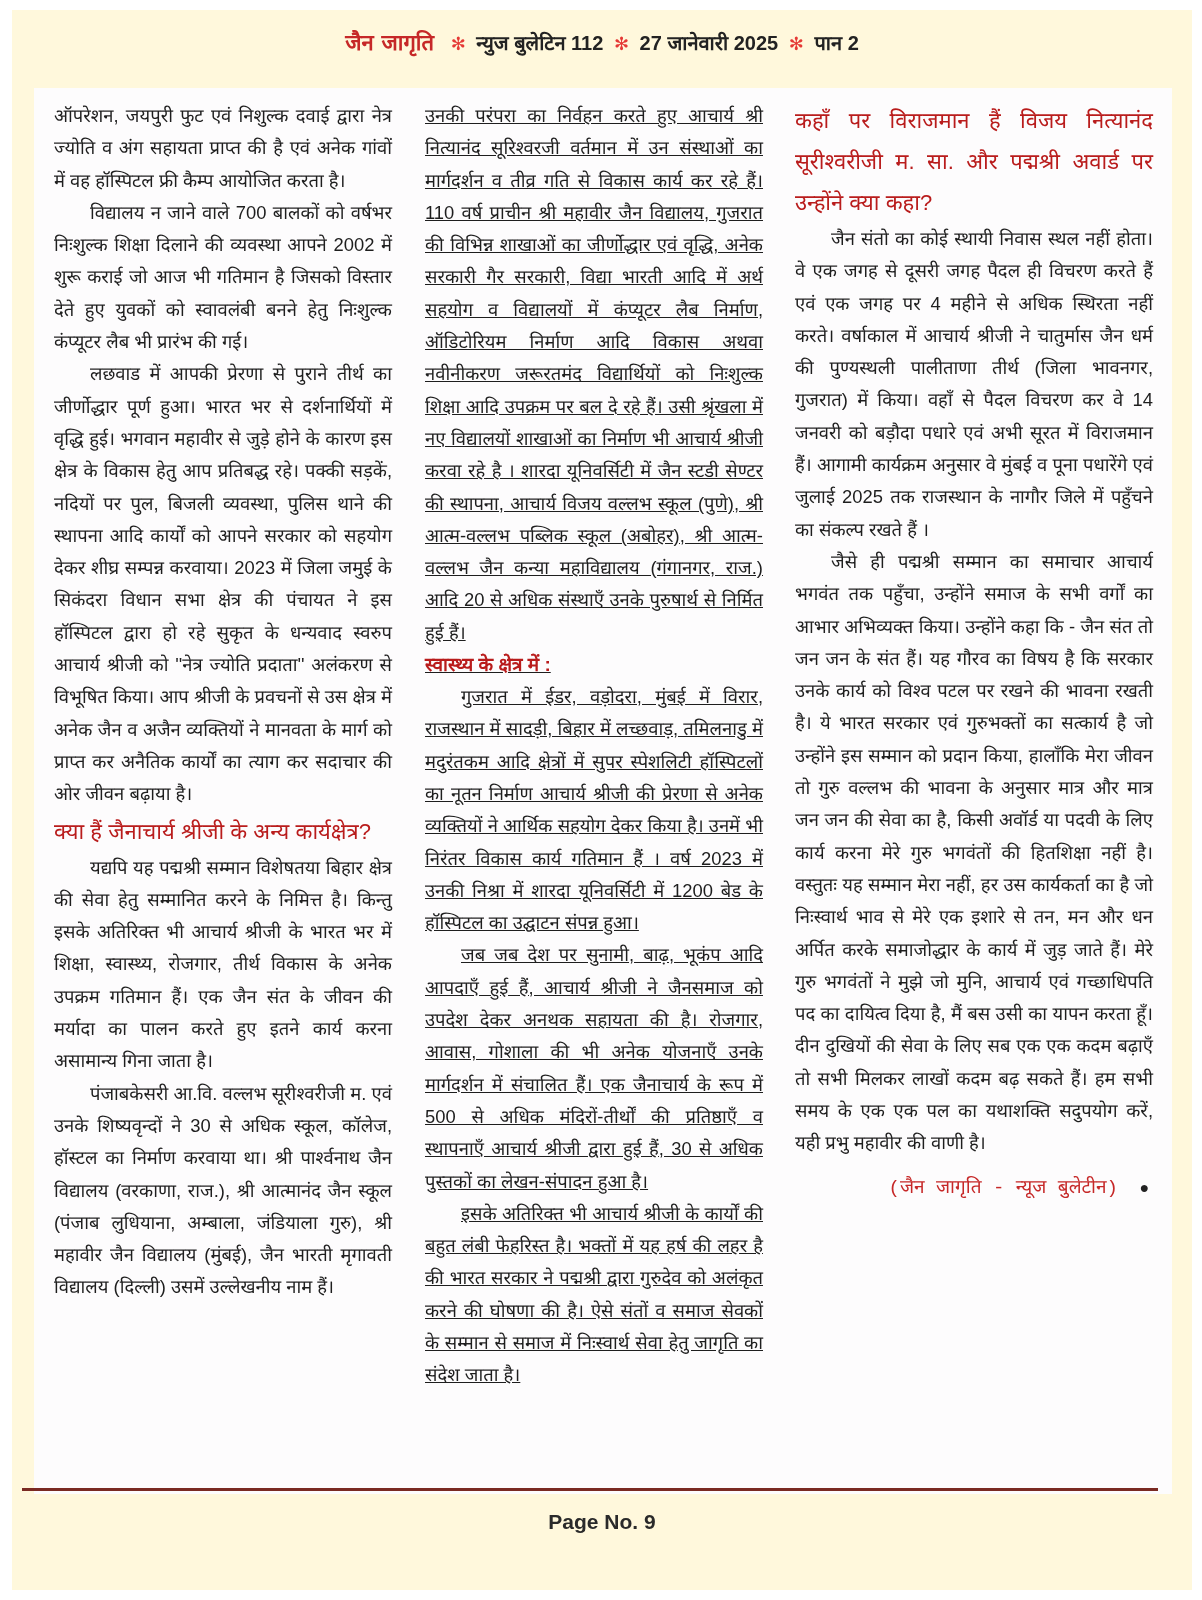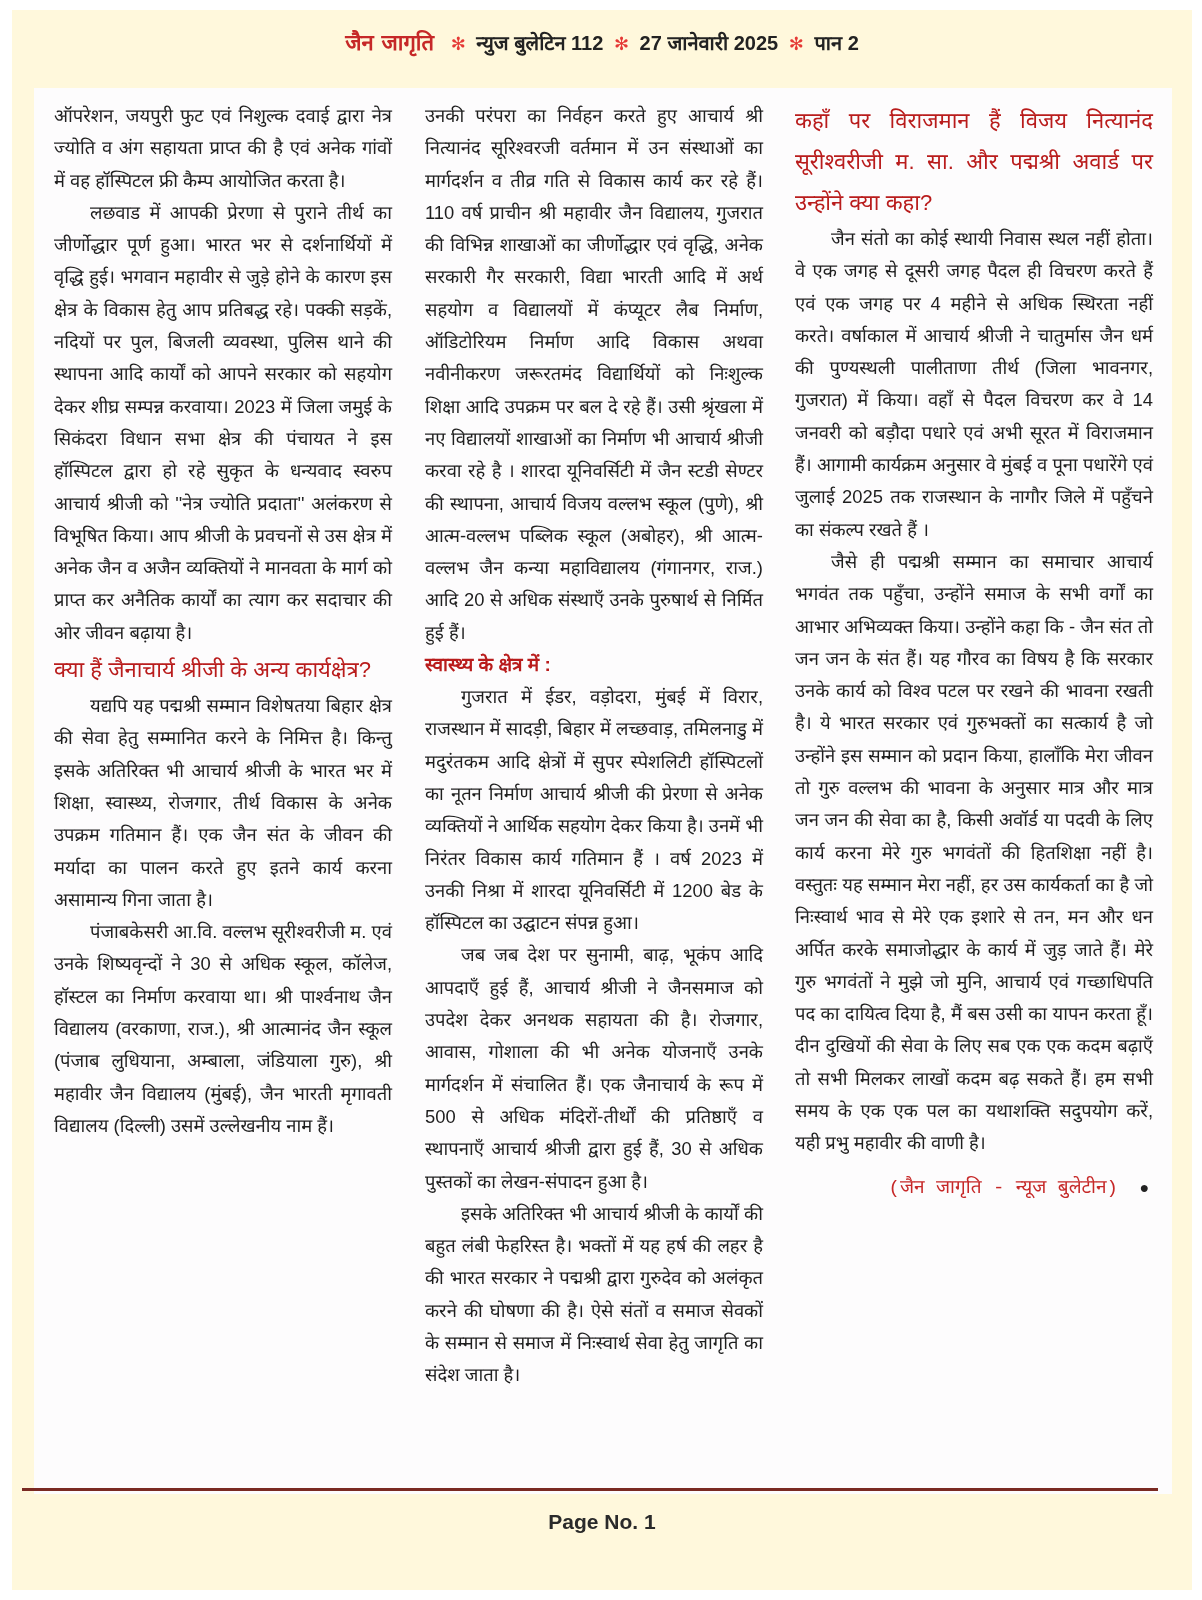--- a/index.html
+++ b/index.html
@@ -23,21 +23,21 @@
   .masthead .star { color: #e53935; margin: 0 5px; font-size: 18px; }
   .panel {
     position: absolute; left: 22px; top: 78px; width: 1138px; height: 1406px;
     background: #fdfcfd;
   }
   .col {
     position: absolute; top: 12px; font-size: 18.4px; line-height: 32.3px;
     text-align: justify; color: #1e1e1e;
   }
   .col1 { left: 20px; width: 338px; }
-  .col2 { left: 391px; width: 338px; }
+  .col2 { left: 391px; width: 338px; text-decoration: underline; }
   .col3 { left: 761px; width: 358px; }
   .col p { margin: 0; text-indent: 0; }
   .col p.ind { text-indent: 36px; }
   .col p.hd { color: #b91c1c; font-size: 21px; line-height: 38px; font-weight: normal; text-align: justify; }
   .col p.hd.big { font-size: 22px; line-height: 41px; }
   .col p.hd.sub { font-size: 19px; font-weight: bold; line-height: 32px; }
   .credit {
     text-align: right; color: #c62828; font-size: 19px; margin-top: 12px; padding-right: 4px; font-family: Liberation Mono, monospace;
   }
   .credit .dot { color: #222; font-size: 16px; margin-left: 10px; }
@@ -61,20 +61,21 @@
     <span class="star">✻</span>
     <span>27 जानेवारी 2025</span>
     <span class="star">✻</span>
     <span>पान 2</span>
   </div>
 
   <div class="panel">
 
     <div class="col col1">
       <p>ऑपरेशन, जयपुरी फुट एवं निशुल्क दवाई द्वारा नेत्र ज्योति व अंग सहायता प्राप्त की है एवं अनेक गांवों में वह हॉस्पिटल फ्री कैम्प आयोजित करता है।</p>
+      <p class="ind">विद्यालय न जाने वाले 700 बालकों को वर्षभर निःशुल्क शिक्षा दिलाने की व्यवस्था आपने 2002 में शुरू कराई जो आज भी गतिमान है जिसको विस्तार देते हुए युवकों को स्वावलंबी बनने हेतु निःशुल्क कंप्यूटर लैब भी प्रारंभ की गई।</p>
       <p class="ind">लछवाड में आपकी प्रेरणा से पुराने तीर्थ का जीर्णोद्धार पूर्ण हुआ। भारत भर से दर्शनार्थियों में वृद्धि हुई। भगवान महावीर से जुड़े होने के कारण इस क्षेत्र के विकास हेतु आप प्रतिबद्ध रहे। पक्की सड़कें, नदियों पर पुल, बिजली व्यवस्था, पुलिस थाने की स्थापना आदि कार्यों को आपने सरकार को सहयोग देकर शीघ्र सम्पन्न करवाया। 2023 में जिला जमुई के सिकंदरा विधान सभा क्षेत्र की पंचायत ने इस हॉस्पिटल द्वारा हो रहे सुकृत के धन्यवाद स्वरुप आचार्य श्रीजी को ''नेत्र ज्योति प्रदाता'' अलंकरण से विभूषित किया। आप श्रीजी के प्रवचनों से उस क्षेत्र में अनेक जैन व अजैन व्यक्तियों ने मानवता के मार्ग को प्राप्त कर अनैतिक कार्यों का त्याग कर सदाचार की ओर जीवन बढ़ाया है।</p>
       <p class="hd big">क्या हैं जैनाचार्य श्रीजी के अन्य कार्यक्षेत्र?</p>
       <p class="ind">यद्यपि यह पद्मश्री सम्मान विशेषतया बिहार क्षेत्र की सेवा हेतु सम्मानित करने के निमित्त है। किन्तु इसके अतिरिक्त भी आचार्य श्रीजी के भारत भर में शिक्षा, स्वास्थ्य, रोजगार, तीर्थ विकास के अनेक उपक्रम गतिमान हैं। एक जैन संत के जीवन की मर्यादा का पालन करते हुए इतने कार्य करना असामान्य गिना जाता है।</p>
       <p class="ind">पंजाबकेसरी आ.वि. वल्लभ सूरीश्वरीजी म. एवं उनके शिष्यवृन्दों ने 30 से अधिक स्कूल, कॉलेज, हॉस्टल का निर्माण करवाया था। श्री पार्श्वनाथ जैन विद्यालय (वरकाणा, राज.), श्री आत्मानंद जैन स्कूल (पंजाब लुधियाना, अम्बाला, जंडियाला गुरु), श्री महावीर जैन विद्यालय (मुंबई), जैन भारती मृगावती विद्यालय (दिल्ली) उसमें उल्लेखनीय नाम हैं।</p>
     </div>
 
     <div class="col col2">
       <p>उनकी परंपरा का निर्वहन करते हुए आचार्य श्री नित्यानंद सूरिश्वरजी वर्तमान में उन संस्थाओं का मार्गदर्शन व तीव्र गति से विकास कार्य कर रहे हैं। 110 वर्ष प्राचीन श्री महावीर जैन विद्यालय, गुजरात की विभिन्न शाखाओं का जीर्णोद्धार एवं वृद्धि, अनेक सरकारी गैर सरकारी, विद्या भारती आदि में अर्थ सहयोग व विद्यालयों में कंप्यूटर लैब निर्माण, ऑडिटोरियम निर्माण आदि विकास अथवा नवीनीकरण जरूरतमंद विद्यार्थियों को निःशुल्क शिक्षा आदि उपक्रम पर बल दे रहे हैं। उसी श्रृंखला में नए विद्यालयों शाखाओं का निर्माण भी आचार्य श्रीजी करवा रहे है । शारदा यूनिवर्सिटी में जैन स्टडी सेण्टर की स्थापना, आचार्य विजय वल्लभ स्कूल (पुणे), श्री आत्म-वल्लभ पब्लिक स्कूल (अबोहर), श्री आत्म-वल्लभ जैन कन्या महाविद्यालय (गंगानगर, राज.) आदि 20 से अधिक संस्थाएँ उनके पुरुषार्थ से निर्मित हुई हैं।</p>
       <p class="hd sub">स्वास्थ्य के क्षेत्र में :</p>
       <p class="ind">गुजरात में ईडर, वड़ोदरा, मुंबई में विरार, राजस्थान में सादड़ी, बिहार में लच्छवाड़, तमिलनाडु में मदुरंतकम आदि क्षेत्रों में सुपर स्पेशलिटी हॉस्पिटलों का नूतन निर्माण आचार्य श्रीजी की प्रेरणा से अनेक व्यक्तियों ने आर्थिक सहयोग देकर किया है। उनमें भी निरंतर विकास कार्य गतिमान हैं । वर्ष 2023 में उनकी निश्रा में शारदा यूनिवर्सिटी में 1200 बेड के हॉस्पिटल का उद्घाटन संपन्न हुआ।</p>
@@ -88,15 +89,15 @@
       <p class="ind">जैसे ही पद्मश्री सम्मान का समाचार आचार्य भगवंत तक पहुँचा, उन्होंने समाज के सभी वर्गों का आभार अभिव्यक्त किया। उन्होंने कहा कि - जैन संत तो जन जन के संत हैं। यह गौरव का विषय है कि सरकार उनके कार्य को विश्व पटल पर रखने की भावना रखती है। ये भारत सरकार एवं गुरुभक्तों का सत्कार्य है जो उन्होंने इस सम्मान को प्रदान किया, हालाँकि मेरा जीवन तो गुरु वल्लभ की भावना के अनुसार मात्र और मात्र जन जन की सेवा का है, किसी अवॉर्ड या पदवी के लिए कार्य करना मेरे गुरु भगवंतों की हितशिक्षा नहीं है। वस्तुतः यह सम्मान मेरा नहीं, हर उस कार्यकर्ता का है जो निःस्वार्थ भाव से मेरे एक इशारे से तन, मन और धन अर्पित करके समाजोद्धार के कार्य में जुड़ जाते हैं। मेरे गुरु भगवंतों ने मुझे जो मुनि, आचार्य एवं गच्छाधिपति पद का दायित्व दिया है, मैं बस उसी का यापन करता हूँ। दीन दुखियों की सेवा के लिए सब एक एक कदम बढ़ाएँ तो सभी मिलकर लाखों कदम बढ़ सकते हैं। हम सभी समय के एक एक पल का यथाशक्ति सदुपयोग करें, यही प्रभु महावीर की वाणी है।</p>
       <div class="credit">
         <span>(जैन जागृति - न्यूज बुलेटीन)</span>
         <span class="dot">●</span>
       </div>
     </div>
 
   </div>
 
   <div class="rule"></div>
-  <div class="pageno">Page No. 1</div>
+  <div class="pageno">Page No. 9</div>
 
 </div>
 
 </body></html>

